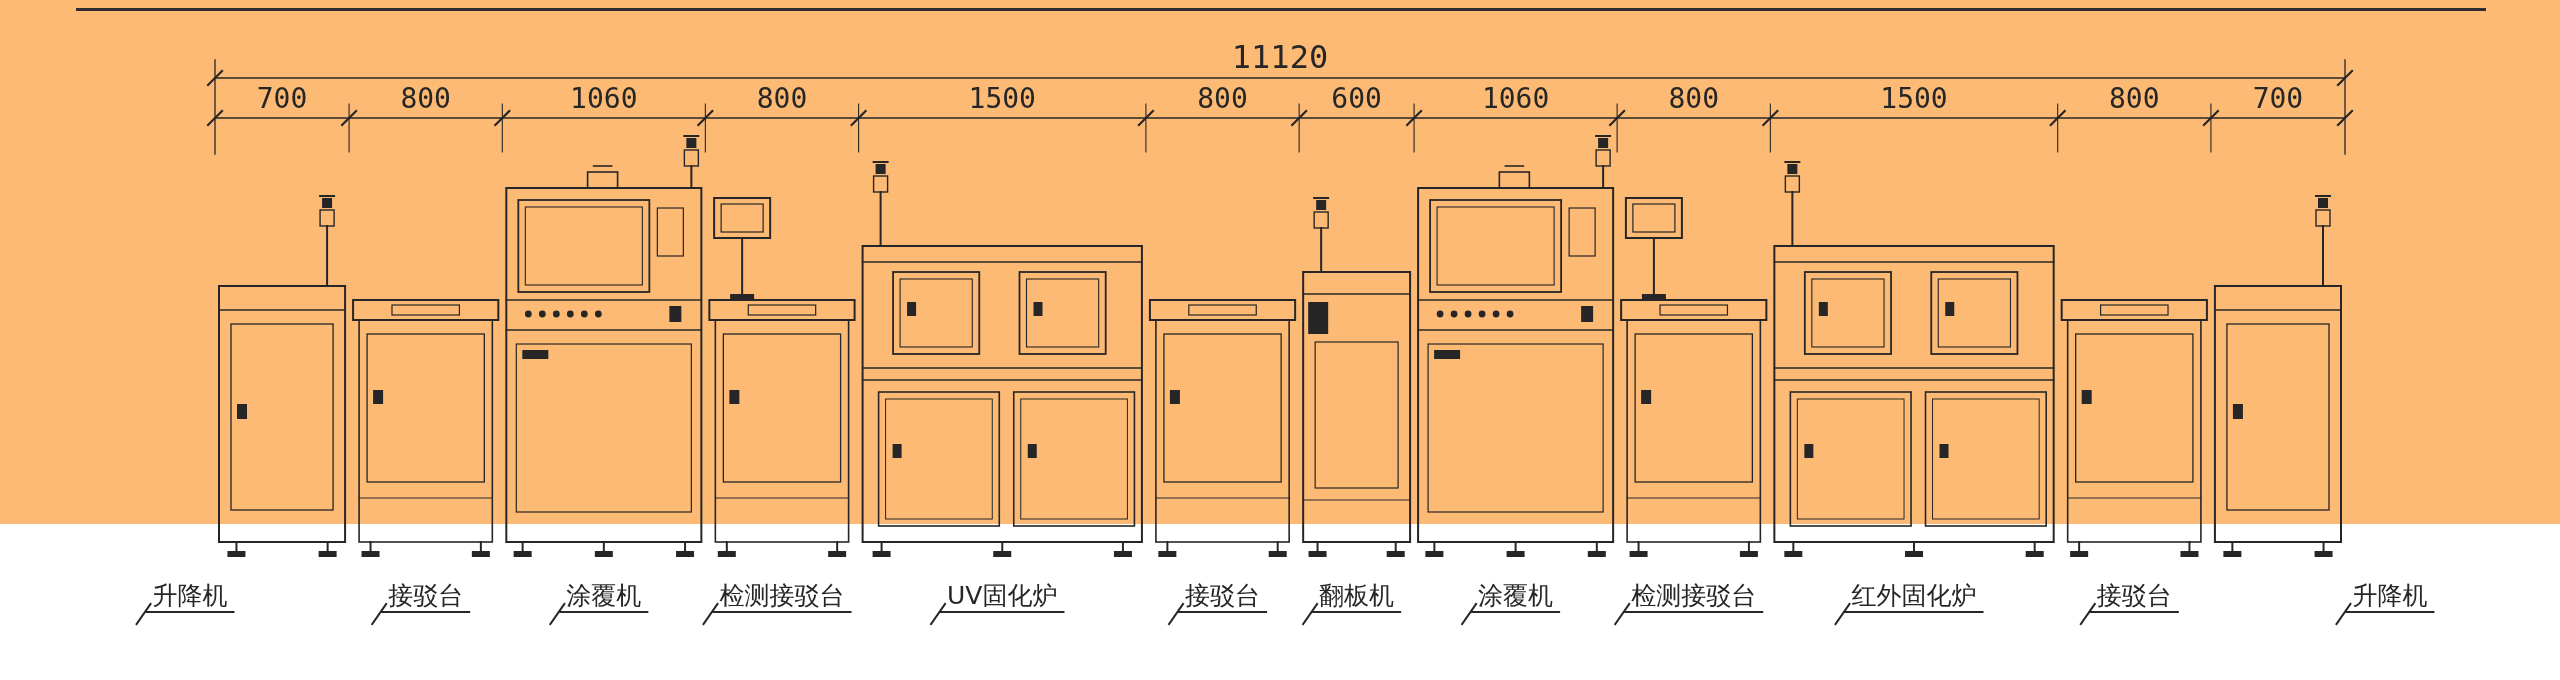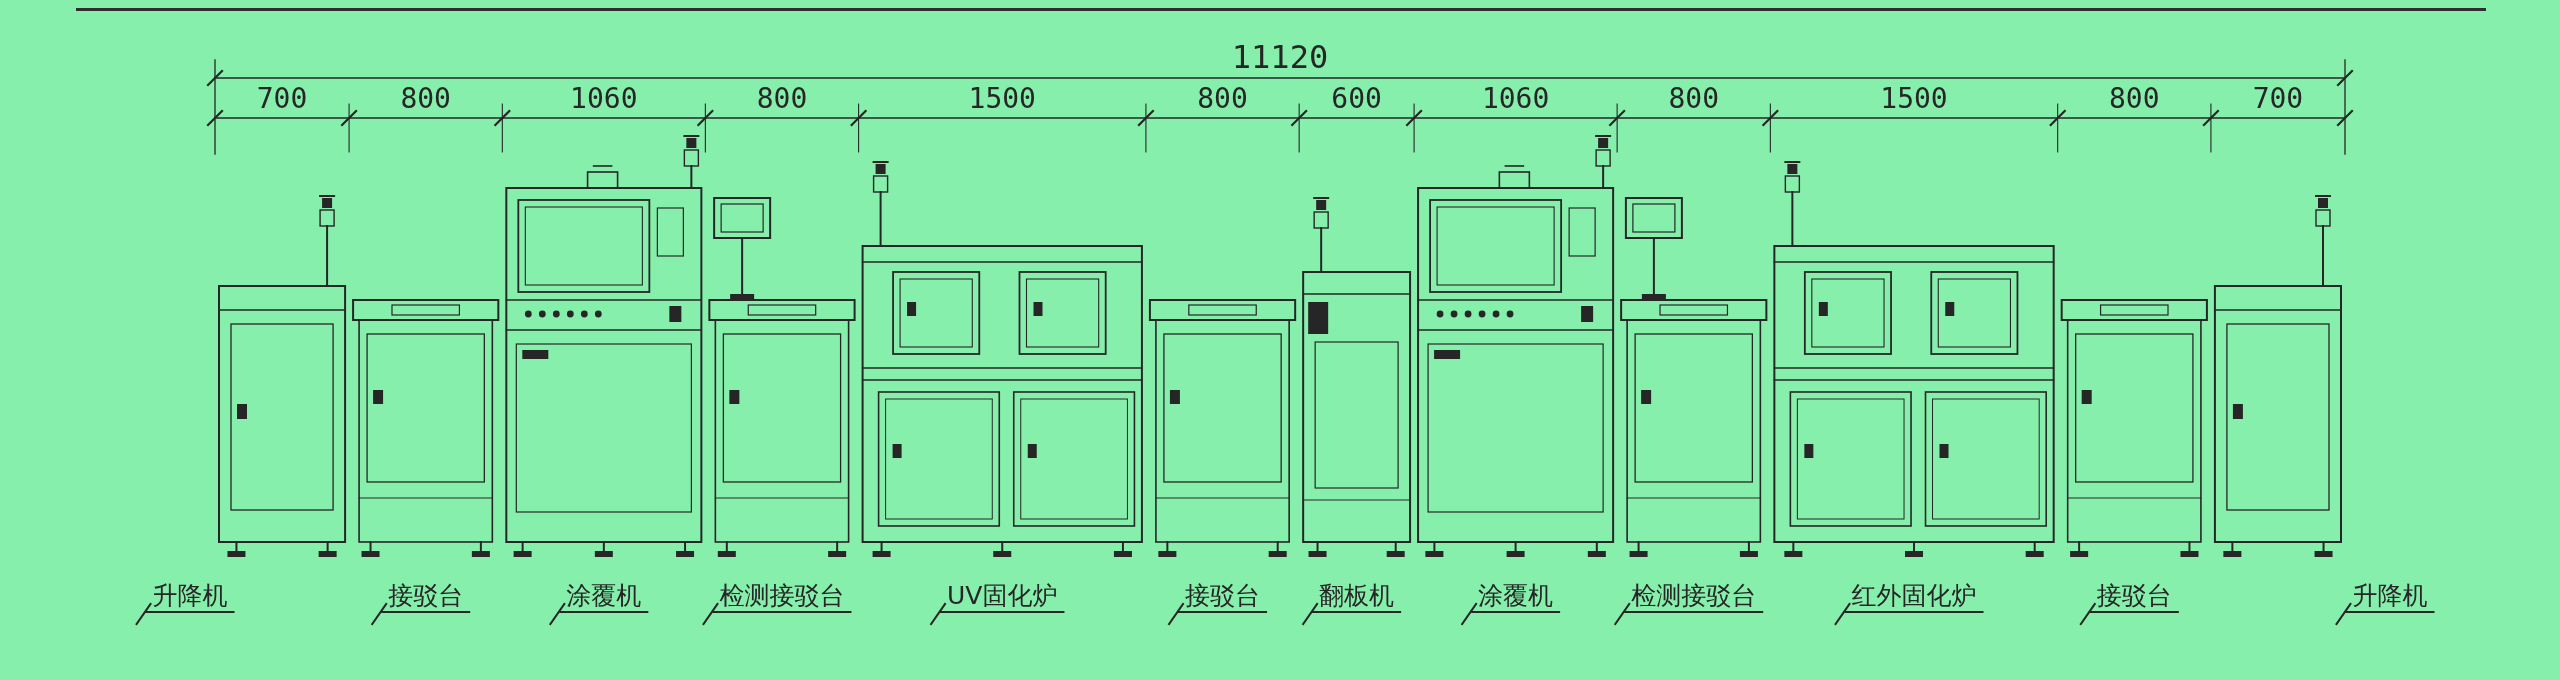--- a/index.html
+++ b/index.html
@@ -1,20 +1,20 @@
 <!DOCTYPE html>
 <html><head>
 <meta charset="utf-8">
 <style>
   html,body{margin:0;padding:0;}
   body{
     width:2560px;height:680px;background:#ffffff;overflow:hidden;
     font-family:"DejaVu Sans", sans-serif;
   }
-  .page{position:relative;width:2560px;height:680px;background:#86efac;}
+  .page{position:relative;width:2560px;height:524px;background:#fdba74;}
   .top-rule{position:absolute;left:76px;top:8px;width:2410px;height:3px;background:#2e2e2e;}
   svg{position:absolute;left:0;top:0;}
   text{user-select:none;}
 </style>
 </head>
 <body>
 
 <div class="page">
   <div class="top-rule"></div>
   <svg id="diagram" width="2560" height="680" viewBox="0 0 2560 680">

